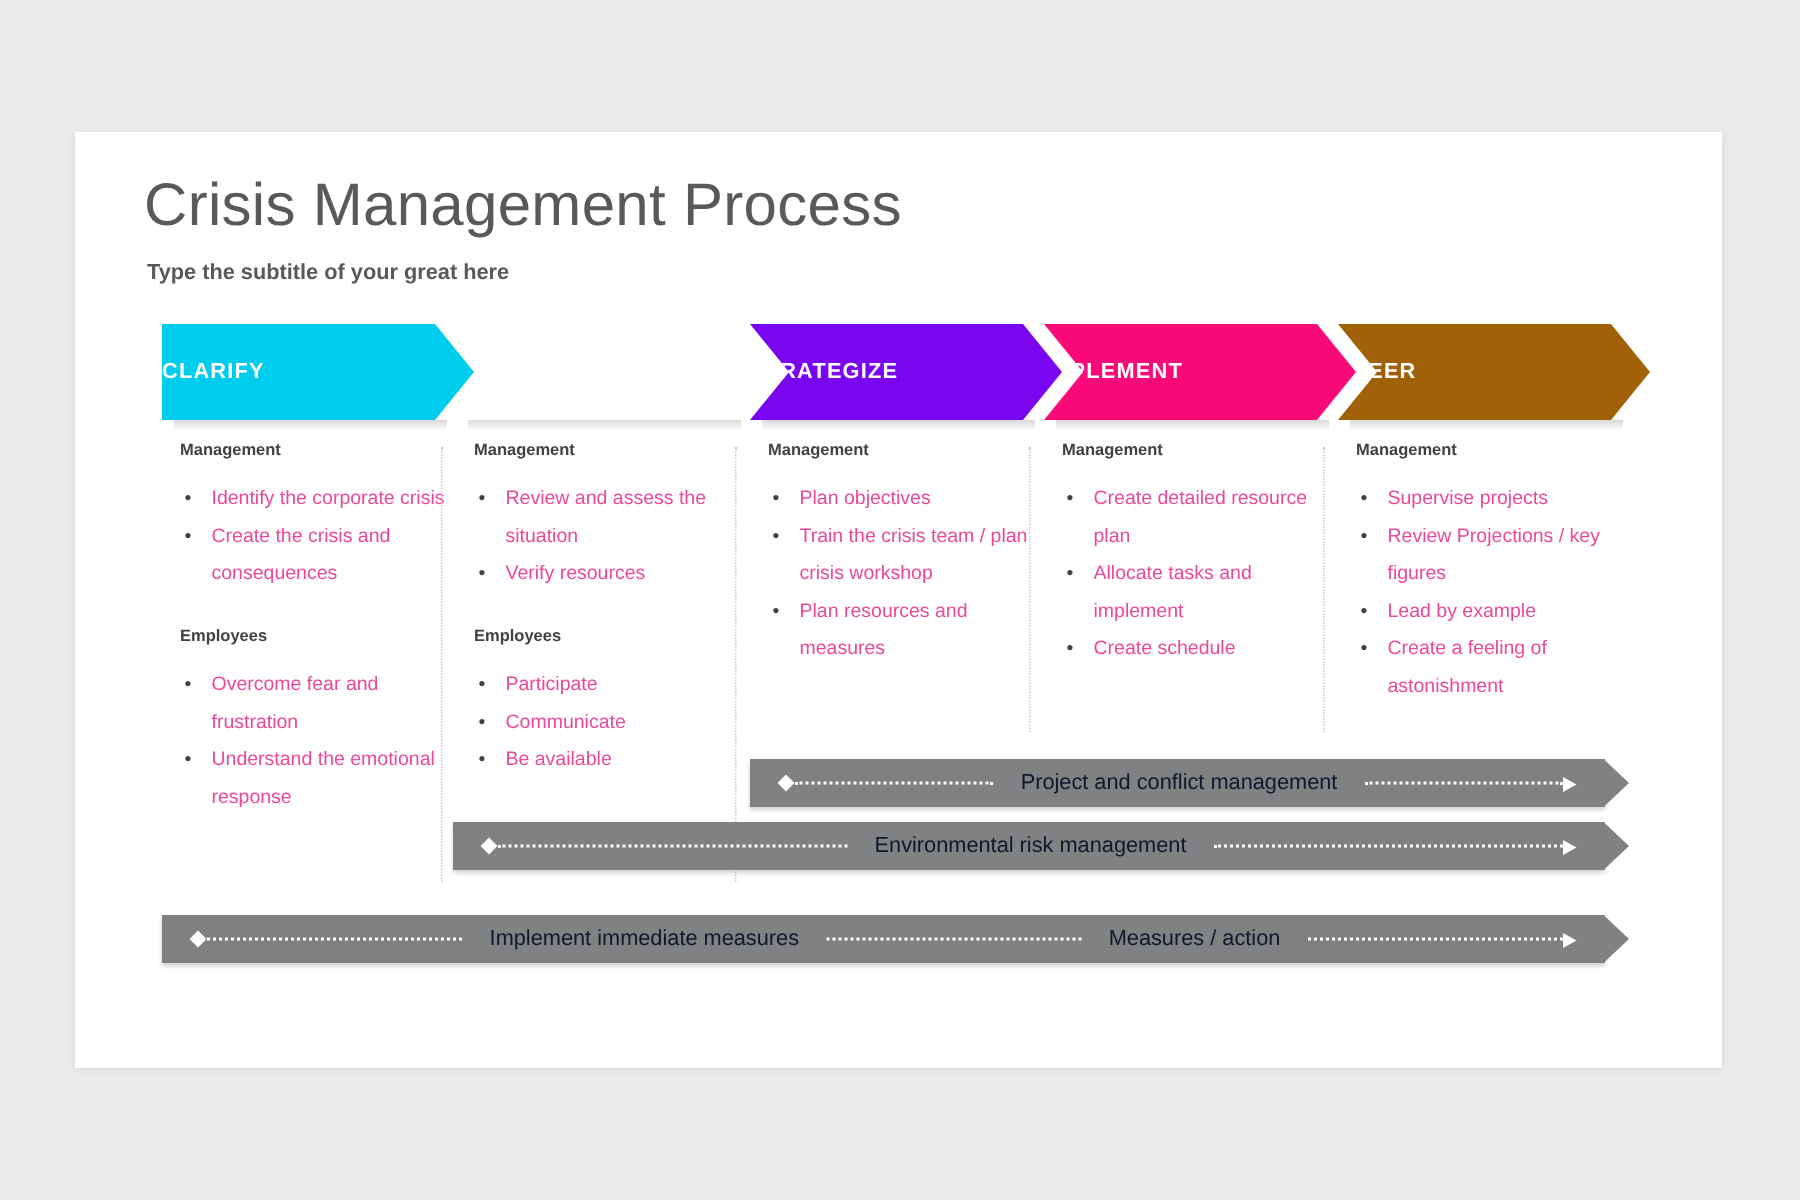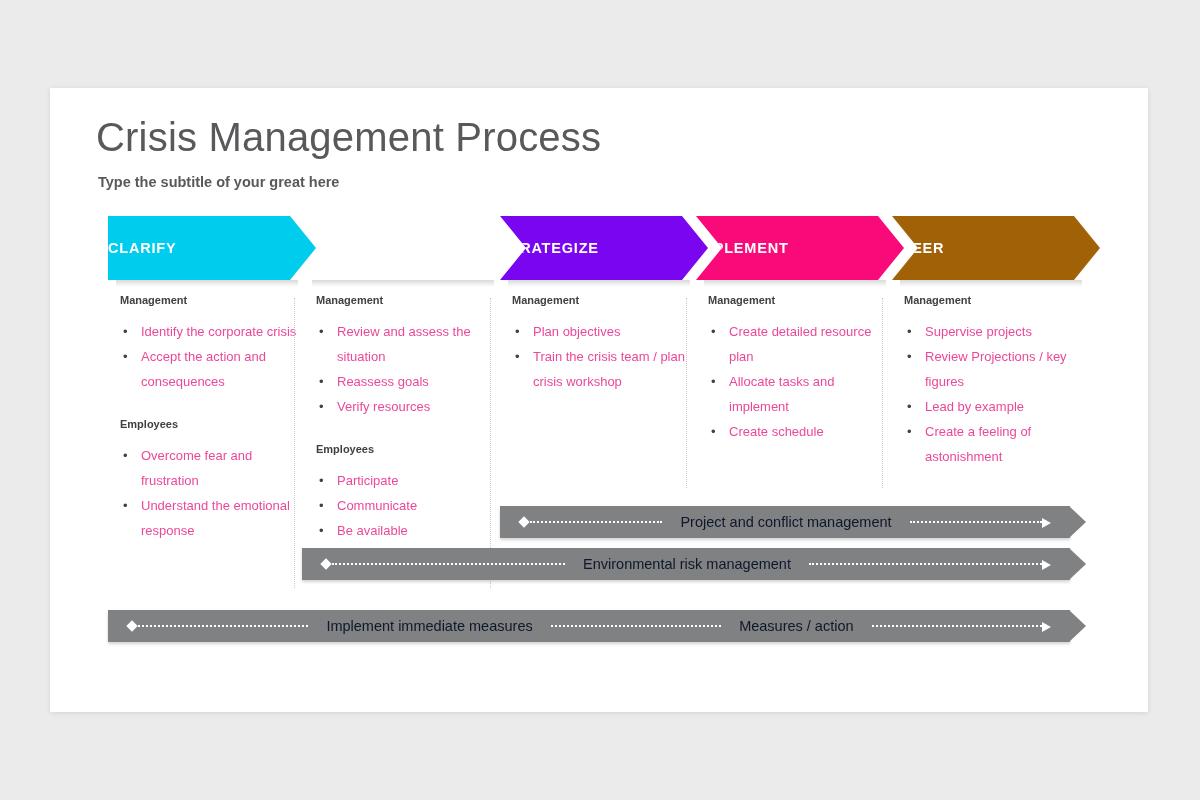--- a/index.html
+++ b/index.html
@@ -234,49 +234,49 @@
       <div class="chevron mid" style="left: 784px; width: 208px; background: #a16207; z-index: 2;">
         <span class="chev-label">STEER</span>
       </div>
     </div>
 
   <div id="columns">
       <div class="col" style="left: 12px;">
         <div class="grp-title">Management</div>
         <ul class="bullets">
           <li>Identify the corporate crisis</li>
-          <li>Accept the action and consequences</li>
+          <li>Create the crisis and consequences</li>
         </ul>
         <div class="grp-title second">Employees</div>
         <ul class="bullets">
           <li>Overcome fear and frustration</li>
           <li>Understand the emotional response</li>
         </ul>
       </div>
       <div class="col-divider" style="left: 186px; height: 290px;"></div>
       <div class="col" style="left: 208px;">
         <div class="grp-title">Management</div>
         <ul class="bullets">
           <li>Review and assess the situation</li>
-          <li>Reassess goals</li>
           <li>Verify resources</li>
         </ul>
         <div class="grp-title second">Employees</div>
         <ul class="bullets">
           <li>Participate</li>
           <li>Communicate</li>
           <li>Be available</li>
         </ul>
       </div>
       <div class="col-divider" style="left: 382px; height: 290px;"></div>
       <div class="col" style="left: 404px;">
         <div class="grp-title">Management</div>
         <ul class="bullets">
           <li>Plan objectives</li>
           <li>Train the crisis team / plan crisis workshop</li>
+          <li>Plan resources and measures</li>
         </ul>
       </div>
       <div class="col-divider" style="left: 578px; height: 190px;"></div>
       <div class="col" style="left: 600px;">
         <div class="grp-title">Management</div>
         <ul class="bullets">
           <li>Create detailed resource plan</li>
           <li>Allocate tasks and implement</li>
           <li>Create schedule</li>
         </ul>

